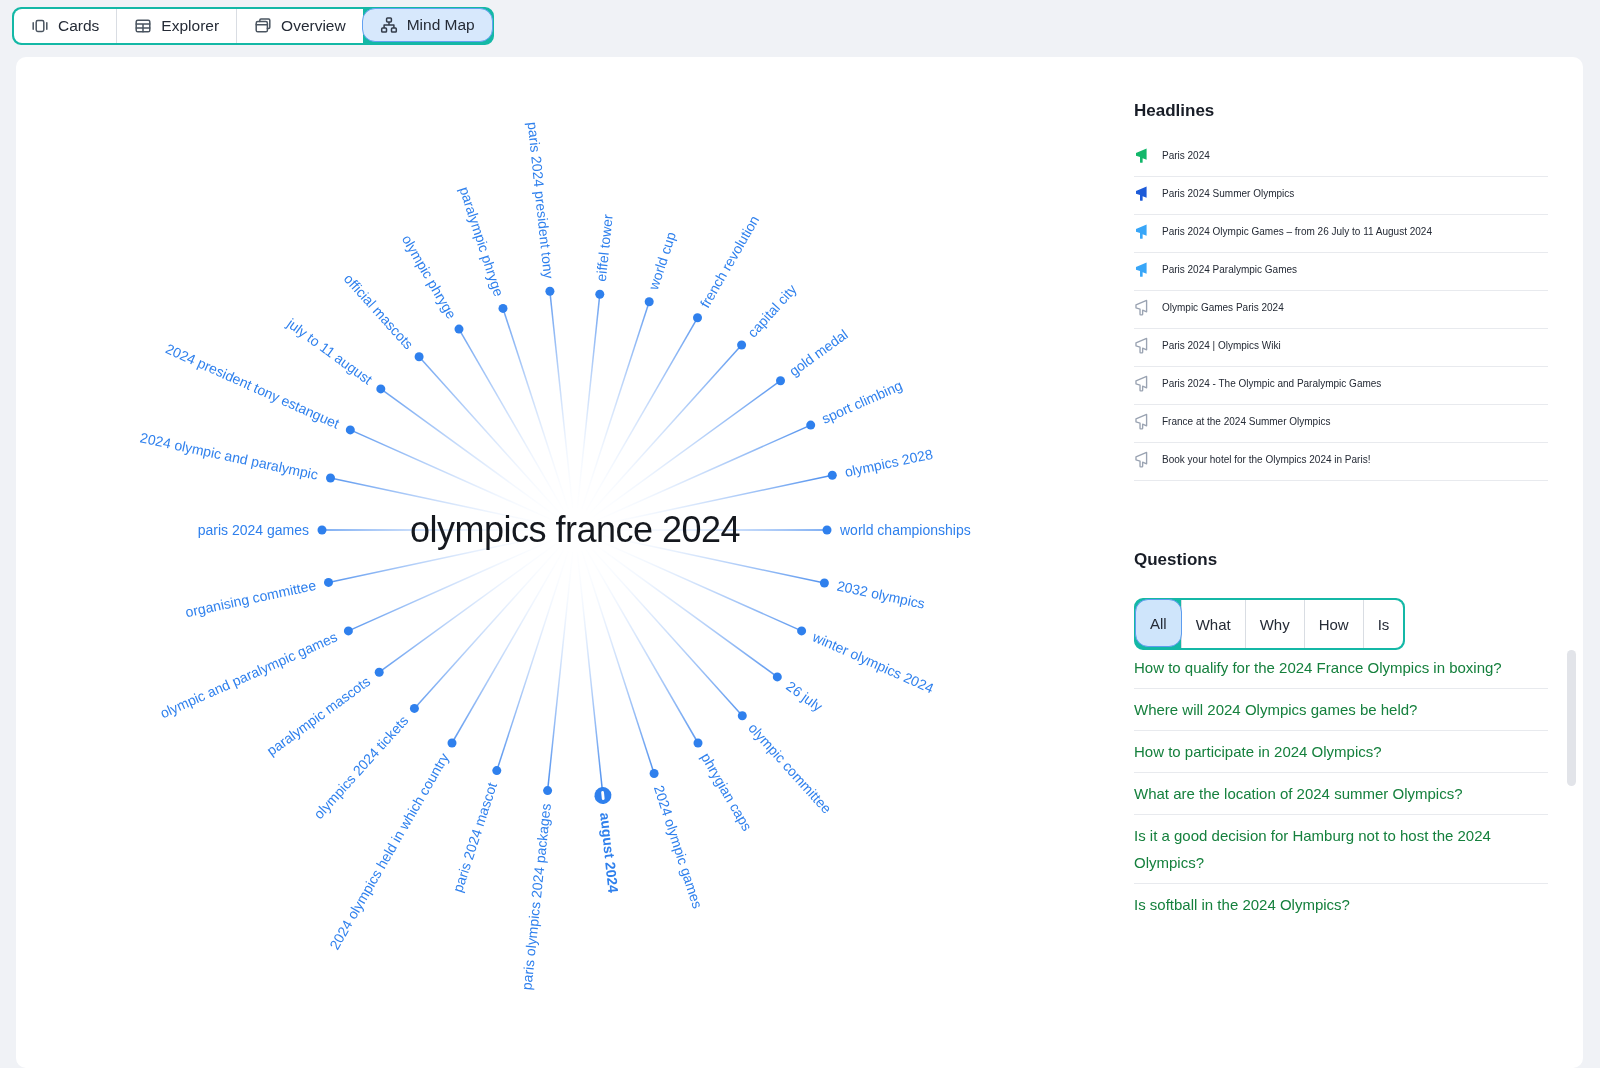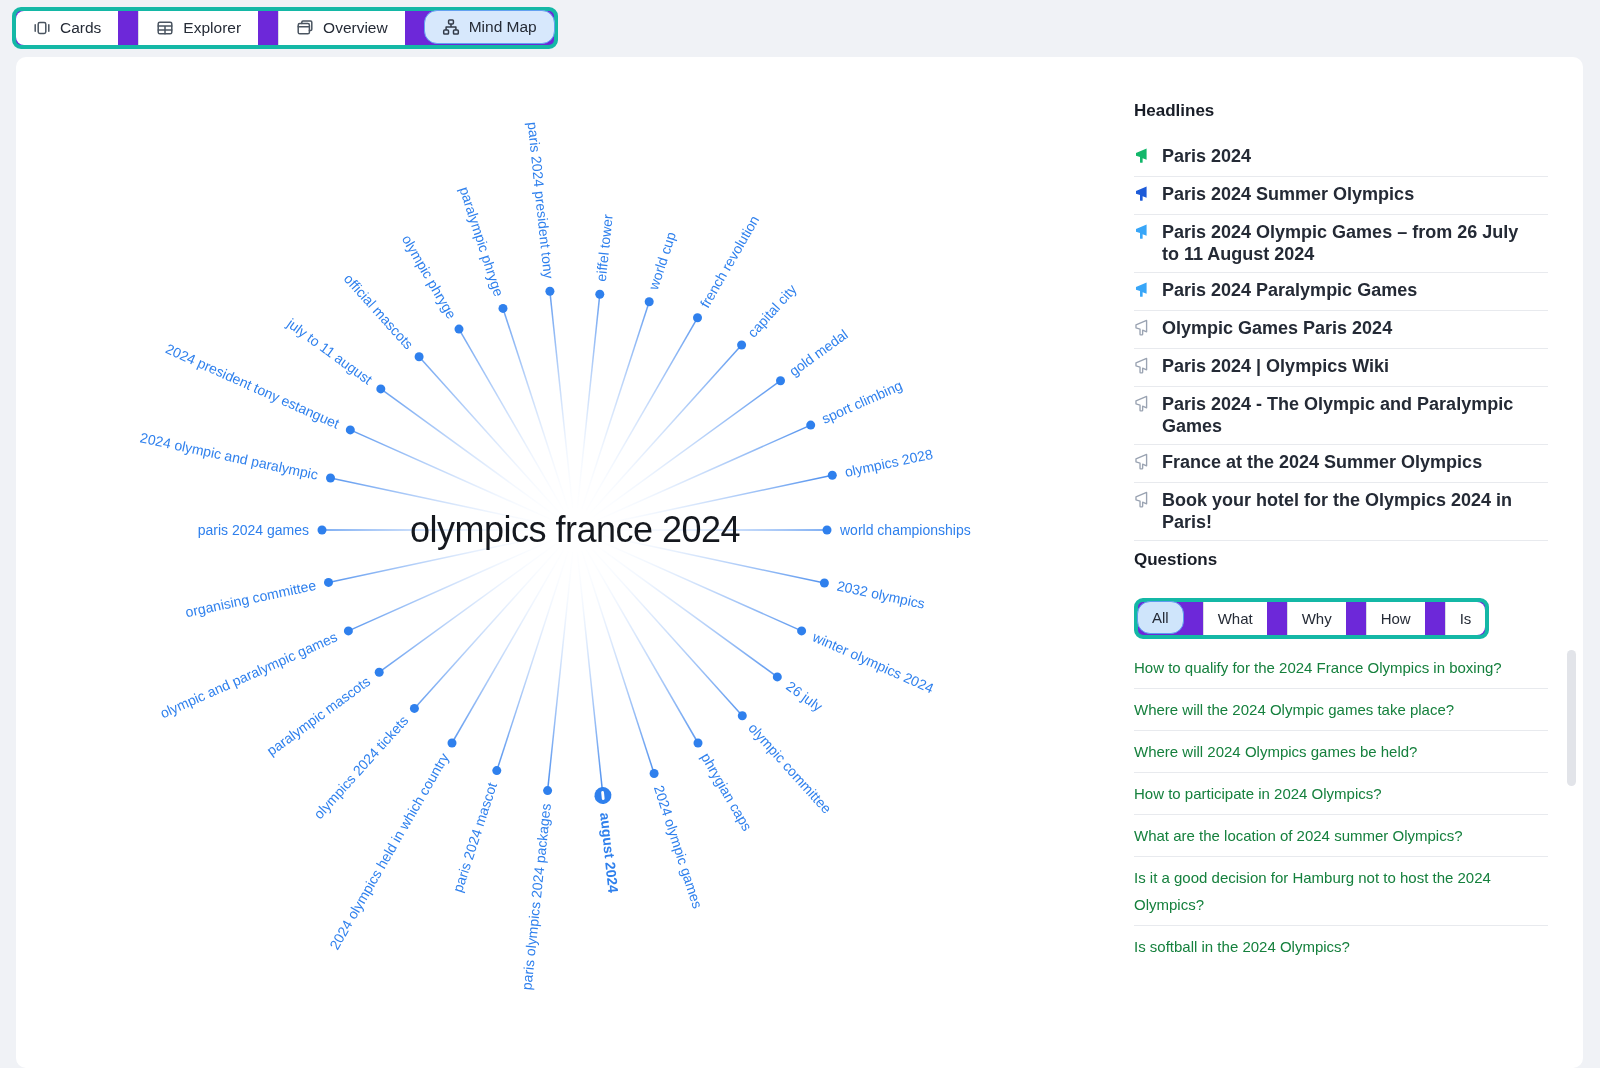--- a/index.html
+++ b/index.html
@@ -7,25 +7,24 @@
   body {
     font-family:"Liberation Sans", sans-serif;
     background:#f0f2f6;
     position:relative;
     overflow:hidden;
     color:#242a35;
   }
   
   .seg-group {
     display:inline-flex;
-    background:#6d28d9;
-    border:4px solid #14b8a6;
+    background:#14b8a6;
+    border:2px solid #14b8a6;
     border-radius:9px;
     position:relative;
-    gap:20px;
   }
   .seg {
     display:flex; align-items:center; gap:9px;
     padding:0 17px; height:34px;
     font-size:15.5px; color:#252b36;
     border-left:1px solid #d9dde3;
     cursor:pointer; white-space:nowrap;
     background:#fff;
   }
   .seg:first-child { border-left:none; border-radius:8px 0 0 8px; }
@@ -54,25 +53,25 @@
   .panel-title { font-size:17px; font-weight:bold; color:#181d27; }
   #headlines-title { position:absolute; top:44px; left:0; }
   #headlines-list { position:absolute; top:82px; left:0; width:414px; }
   .headline-row {
     display:flex; align-items:flex-start; gap:10px;
     padding:6px 0 7px 0;
     border-bottom:1px solid #e8eaee;
     cursor:pointer;
   }
   .headline-row .hicon { width:18px; height:18px; flex:none; margin-top:2px; }
-  .headline-row .htext { font-size:18px; line-height:22px; color:#242a35; padding-right:16px;font-weight:bold; }
+  .headline-row .htext { font-size:10px; line-height:22px; color:#242a35; padding-right:16px; }
 
   #questions-title { position:absolute; top:493px; left:0; }
   #questions-filters { position:absolute; top:541px; left:0; }
-  #questions-filters .seg { padding:0 14px; height:33px; font-size:15px; }
+  #questions-filters .seg { padding:0 14px; height:48px; font-size:15px; }
   #questions-filters .seg.active { background:#cfe5fb; border-color:#5d9cef; }
   #questions-list { position:absolute; top:590px; left:0; width:414px; }
   .question-row {
     font-size:15px; line-height:27px; color:#15803d;
     padding:7px 30px 7px 0;
     border-bottom:1px solid #e8eaee;
     cursor:pointer;
   }
   .question-row:last-child { border-bottom:none; }
   #questions-scrollbar {
@@ -302,21 +301,20 @@
     <div id="questions-title" class="panel-title">Questions</div>
     <div id="questions-filters" class="seg-group">
         <div class="seg active">All</div>
         <div class="seg">What</div>
         <div class="seg">Why</div>
         <div class="seg">How</div>
         <div class="seg">Is</div>
       </div>
     <div id="questions-list">
         <div class="question-row">How to qualify for the 2024 France Olympics in boxing?</div>
-        <div class="question-row">Where will the 2024 Olympic games take place?</div>
         <div class="question-row">Where will 2024 Olympics games be held?</div>
         <div class="question-row">How to participate in 2024 Olympics?</div>
         <div class="question-row">What are the location of 2024 summer Olympics?</div>
         <div class="question-row">Is it a good decision for Hamburg not to host the 2024 Olympics?</div>
         <div class="question-row">Is softball in the 2024 Olympics?</div>
       </div>
   </div>
   <div id="questions-scrollbar"></div>
 </div>
 

